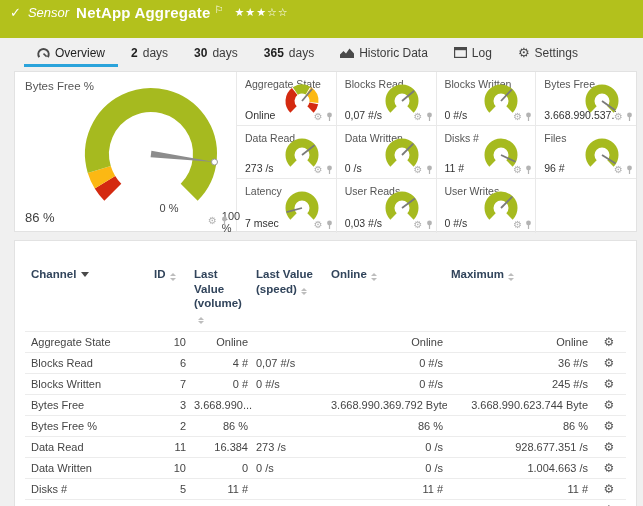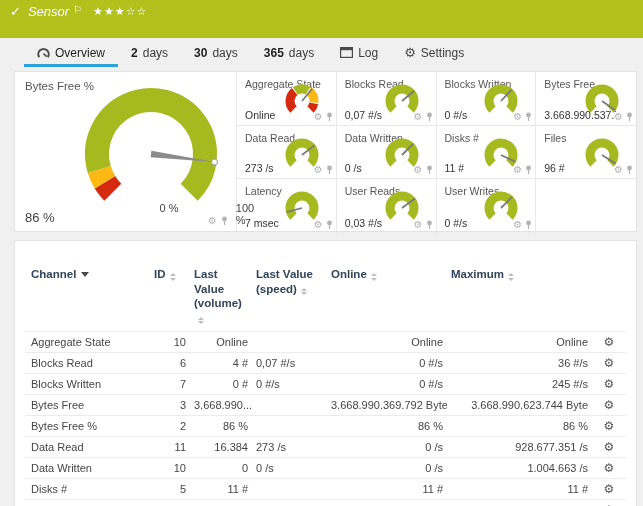--- a/index.html
+++ b/index.html
@@ -33,21 +33,21 @@
   .panel { background: #fff; border: 1px solid #e2e2e2; margin: 0 6px 0 14px; }
   .gauges-panel { margin-top: 4px; height: 161px; display: flex; }
 
   
   .main-cell { width: 222px; position: relative; border-right: 1px solid #e9e9e9; flex: none; }
   .g-label { position: absolute; left: 10px; top: 8px; font-size: 11.5px; color: #555; }
   #main-gauge-slot { position: absolute; left: 56px; top: 12px; width: 160px; height: 128px; }
   .big-gauge { width: 160px; height: 128px; display: block; }
   .axis-label { position: absolute; top: 130px; font-size: 11px; color: #444; transform: translateX(-50%); }
   .axis-min { left: 154px; }
-  .axis-max { left: 230px; }
+  .axis-max { left: 216px; margin-top: 8px; }
   .g-value { position: absolute; left: 10px; bottom: 6px; font-size: 13px; color: #3f3f3f; }
   .cell-icons { position: absolute; right: 8px; bottom: 5px; display: flex; align-items: center; gap: 4px; }
   .gear { font-size: 10px; color: #b3b3b3; line-height: 1; }
 
   
   .small-grid { flex: 1; display: grid; grid-template-columns: repeat(4, 1fr); grid-auto-rows: 53.6px; }
   .sg-cell { position: relative; border-right: 1px solid #e9e9e9; border-bottom: 1px solid #e9e9e9;
              padding: 6px 6px 4px 8px; overflow: hidden; }
   .sg-cell:nth-child(4n) { border-right: none; }
   .sg-cell:nth-child(n+9) { border-bottom: none; }
@@ -80,20 +80,21 @@
                 border-left: 4px solid transparent; border-right: 4px solid transparent;
                 border-top: 5px solid #4a4a4a; }
 </style>
 </head>
 <body>
 
 <header class="topbar" style="background: rgb(179, 193, 28);">
   <div class="topbar-line1">
     <span class="check-icon">✓</span>
     <span class="kind">Sensor</span>
+    <span class="sensor-title">NetApp Aggregate</span>
     <span class="flag-icon">⚐</span>
     <span class="stars">★★★☆☆</span>
   </div>
 </header>
 
 <nav class="tabbar">
   <div class="tab active" style="border-bottom-color: rgb(42, 163, 219); align-items: center;">
     <svg width="13" height="12" viewBox="0 0 14 13">
         <path d="M2.4 11 A5.6 5.6 0 1 1 11.6 11" fill="none" stroke="#4a4a4a" stroke-width="2.2"></path>
         <line x1="7" y1="7.2" x2="10.4" y2="10.4" stroke="#4a4a4a" stroke-width="1.6"></line>
@@ -104,20 +105,26 @@
     <b>2</b>
     <span>days</span>
   </div>
   <div class="tab">
     <b>30</b>
     <span>days</span>
   </div>
   <div class="tab">
     <b>365</b>
     <span>days</span>
+  </div>
+  <div class="tab">
+    <svg width="14" height="11" viewBox="0 0 14 11">
+        <path d="M0 11 L0 7.5 3.5 4 6 6.5 9.5 1.5 14 6.5 14 11 Z" fill="#4a4a4a"></path>
+      </svg>
+    <span>Historic Data</span>
   </div>
   <div class="tab">
     <svg width="13" height="11" viewBox="0 0 13 11">
         <rect x="0.6" y="0.6" width="11.8" height="9.8" fill="none" stroke="#4a4a4a" stroke-width="1.2"></rect>
         <rect x="0.6" y="0.6" width="11.8" height="2.6" fill="#4a4a4a"></rect>
       </svg>
     <span>Log</span>
   </div>
   <div class="tab">
     <span class="gear-glyph">⚙</span>

